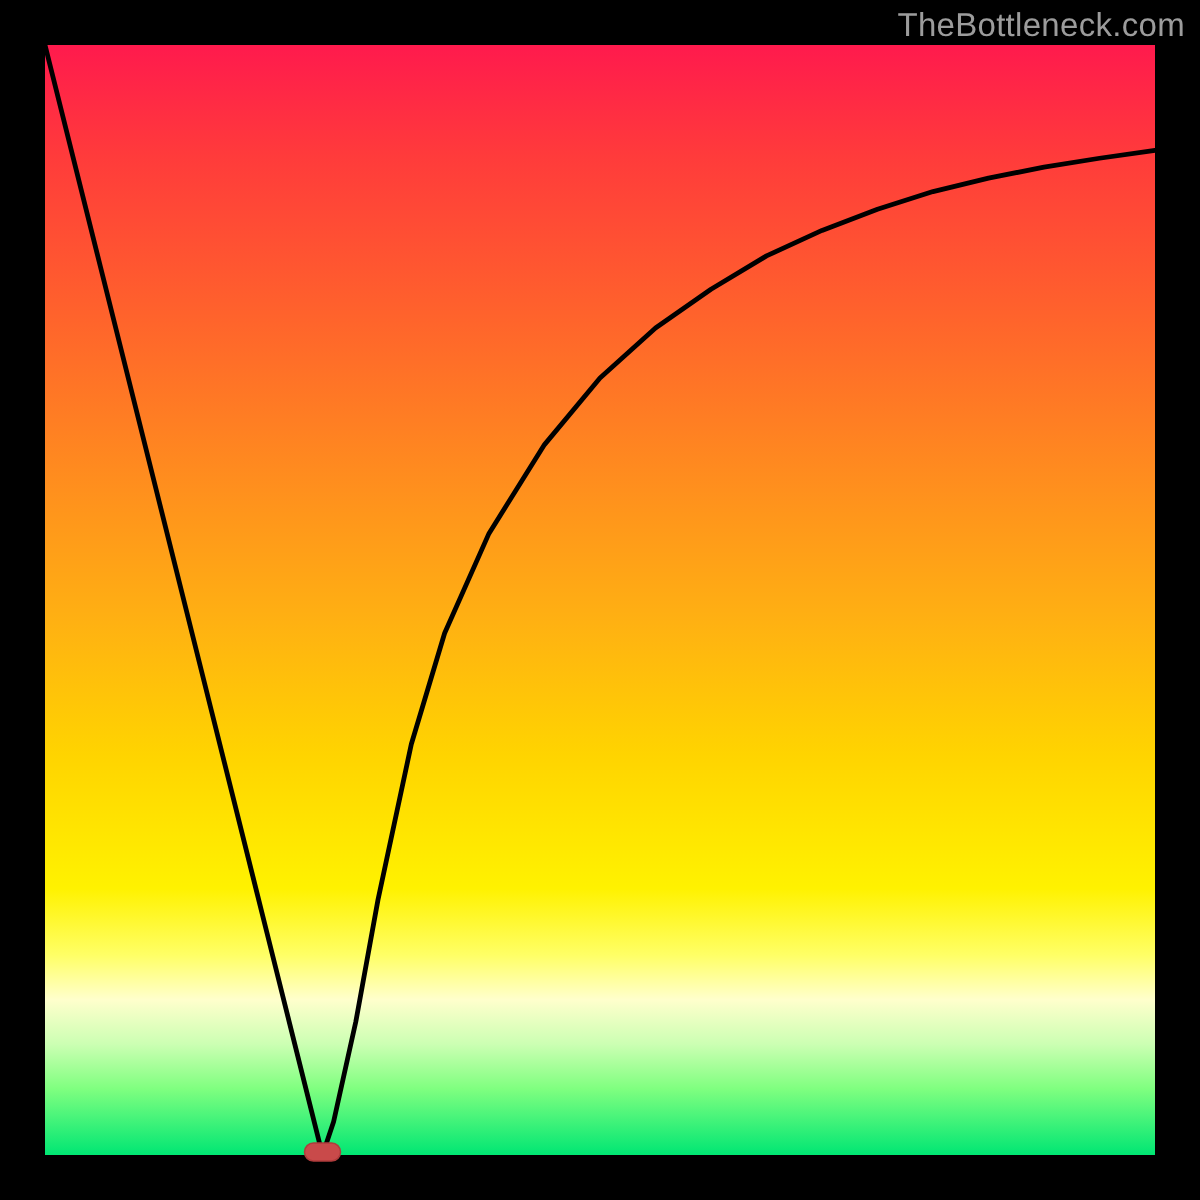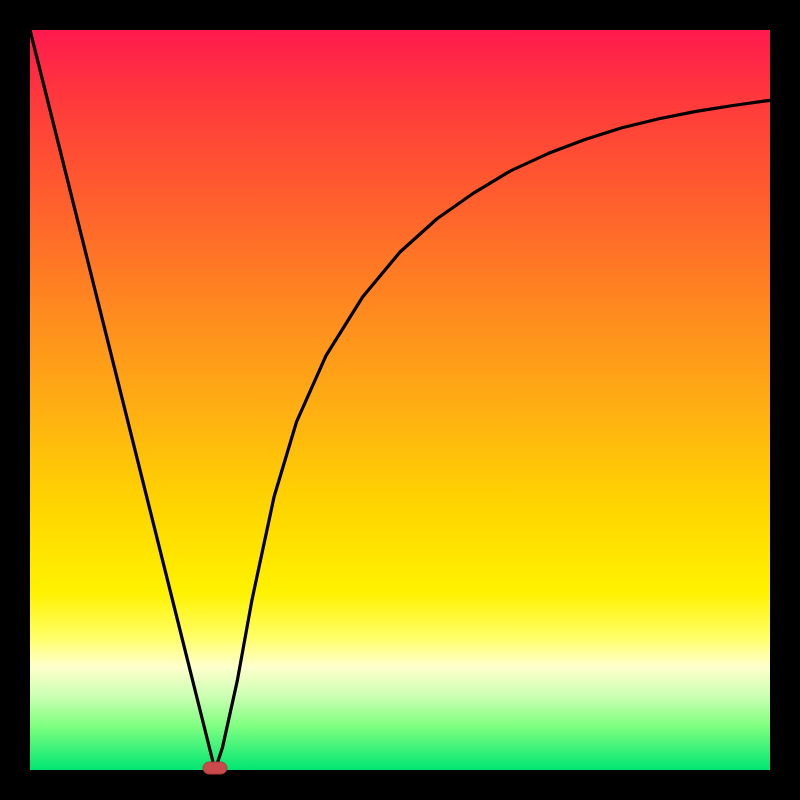--- a/index.html
+++ b/index.html
@@ -74,13 +74,14 @@
 
 <div class="frame">
 
   <div class="plot-area">
     <svg viewBox="0 0 740 740" preserveAspectRatio="none">
       <path class="curve" d="M0.0 0.0 L37.0 148.0 L74.0 296.0 L111.0 444.0 L148.0 592.0 L162.8 651.2 L177.6 710.4 L185.0 740.0 L192.4 717.8 L207.2 651.2 L222.0 569.8 L244.2 466.2 L266.4 392.2 L296.0 325.6 L333.0 266.4 L370.0 222.0 L407.0 188.7 L444.0 162.8 L481.0 140.6 L518.0 123.6 L555.0 109.5 L592.0 97.7 L629.0 88.8 L666.0 81.4 L703.0 75.5 L740.0 70.3"></path>
       <rect class="marker" rx="6" ry="6" width="24" height="12" y="732.0" x="173.0"></rect>
     </svg>
   </div>
 
+  <div class="watermark">TheBottleneck.com</div>
 </div>
 
 </body></html>

